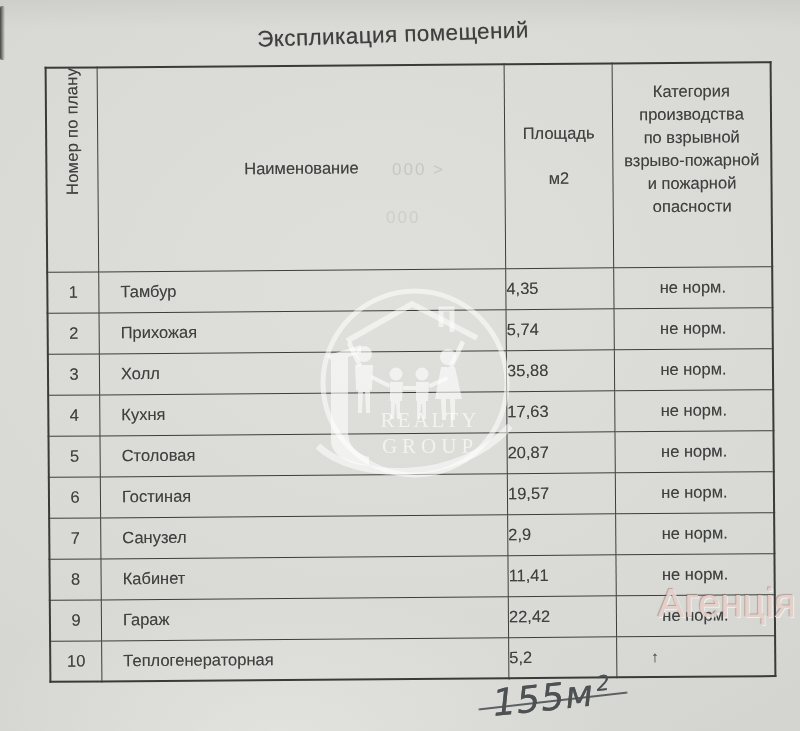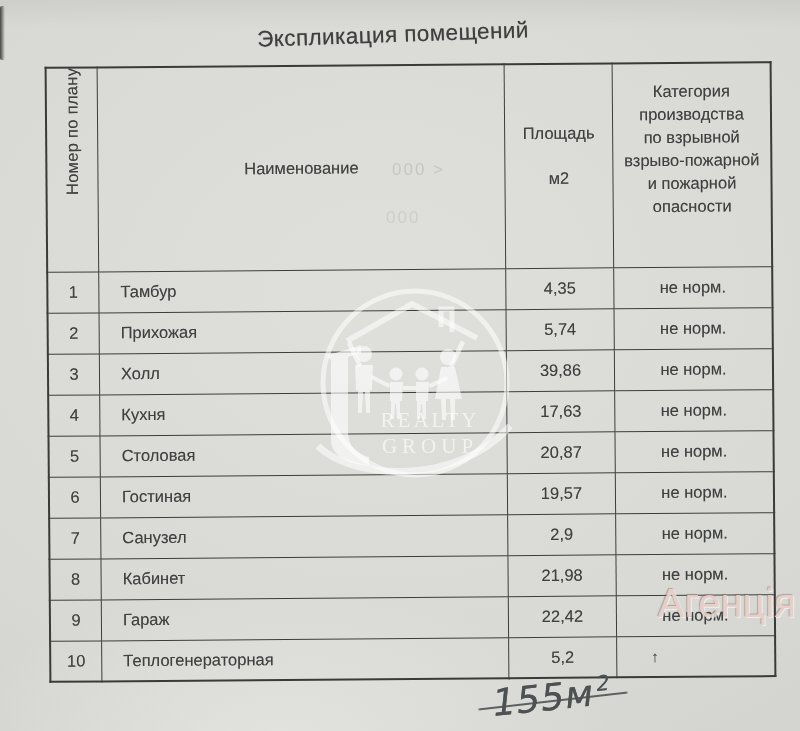--- a/index.html
+++ b/index.html
@@ -33,21 +33,21 @@
   tbody tr{height:41px;}
   .th-num{width:50px;}
   .th-name{width:406px;text-align:center;}
   .th-area{width:107px;text-align:center;}
   .th-cat{width:157px;text-align:center;}
   .vtext{transform:rotate(-90deg);white-space:nowrap;letter-spacing:0.3px;}
   .area-head{display:flex;flex-direction:column;align-items:center;gap:26px;transform:translateY(-10px);}
   .cat-text{white-space:pre-line;line-height:23px;transform:translateY(-16px);}
   .c-num{text-align:center;}
   .c-name{text-align:left;padding-left:21px;}
-  .c-area{text-align:center;}
+  .c-area{}
   .c-cat{text-align:center;}
   tbody tr:last-child .c-cat{text-align:left;padding-left:34px;font-size:15px;color:#55585a;}
   
   .logo-wm{position:absolute;left:300px;top:280px;z-index:3;pointer-events:none;}
   
   .corner-wm{position:absolute;right:4px;top:584px;z-index:4;text-align:right;line-height:38px;
     opacity:0.95;pointer-events:none;
     text-shadow:1px 1px 0 rgba(255,255,255,0.6), -1px -1px 1px rgba(112,86,80,0.42);}
   .corner-wm .l1,.corner-wm .l2{font-size:40px;}
   .corner-wm .l3{font-size:38px;}
@@ -104,21 +104,21 @@
         </tr>
         <tr>
           <td class="c-num">2</td>
           <td class="c-name">Прихожая</td>
           <td class="c-area">5,74</td>
           <td class="c-cat">не норм.</td>
         </tr>
         <tr>
           <td class="c-num">3</td>
           <td class="c-name">Холл</td>
-          <td class="c-area">39,86</td>
+          <td class="c-area">35,88</td>
           <td class="c-cat">не норм.</td>
         </tr>
         <tr>
           <td class="c-num">4</td>
           <td class="c-name">Кухня</td>
           <td class="c-area">17,63</td>
           <td class="c-cat">не норм.</td>
         </tr>
         <tr>
           <td class="c-num">5</td>
@@ -134,21 +134,21 @@
         </tr>
         <tr>
           <td class="c-num">7</td>
           <td class="c-name">Санузел</td>
           <td class="c-area">2,9</td>
           <td class="c-cat">не норм.</td>
         </tr>
         <tr>
           <td class="c-num">8</td>
           <td class="c-name">Кабинет</td>
-          <td class="c-area">21,98</td>
+          <td class="c-area">11,41</td>
           <td class="c-cat">не норм.</td>
         </tr>
         <tr>
           <td class="c-num">9</td>
           <td class="c-name">Гараж</td>
           <td class="c-area">22,42</td>
           <td class="c-cat">не норм.</td>
         </tr>
         <tr>
           <td class="c-num">10</td>

